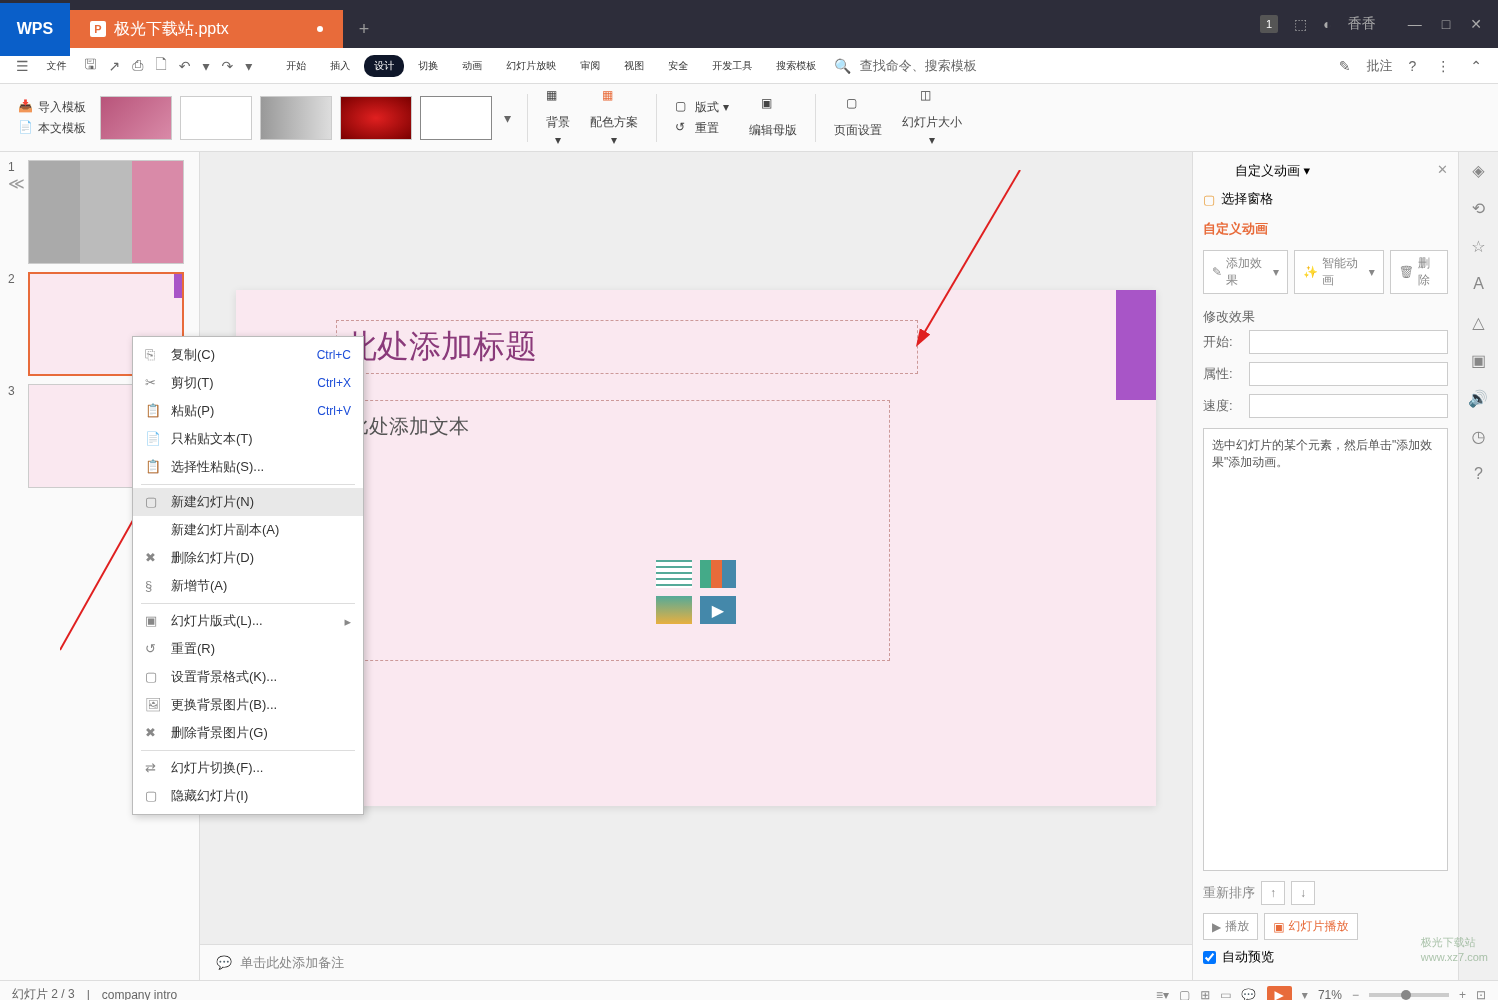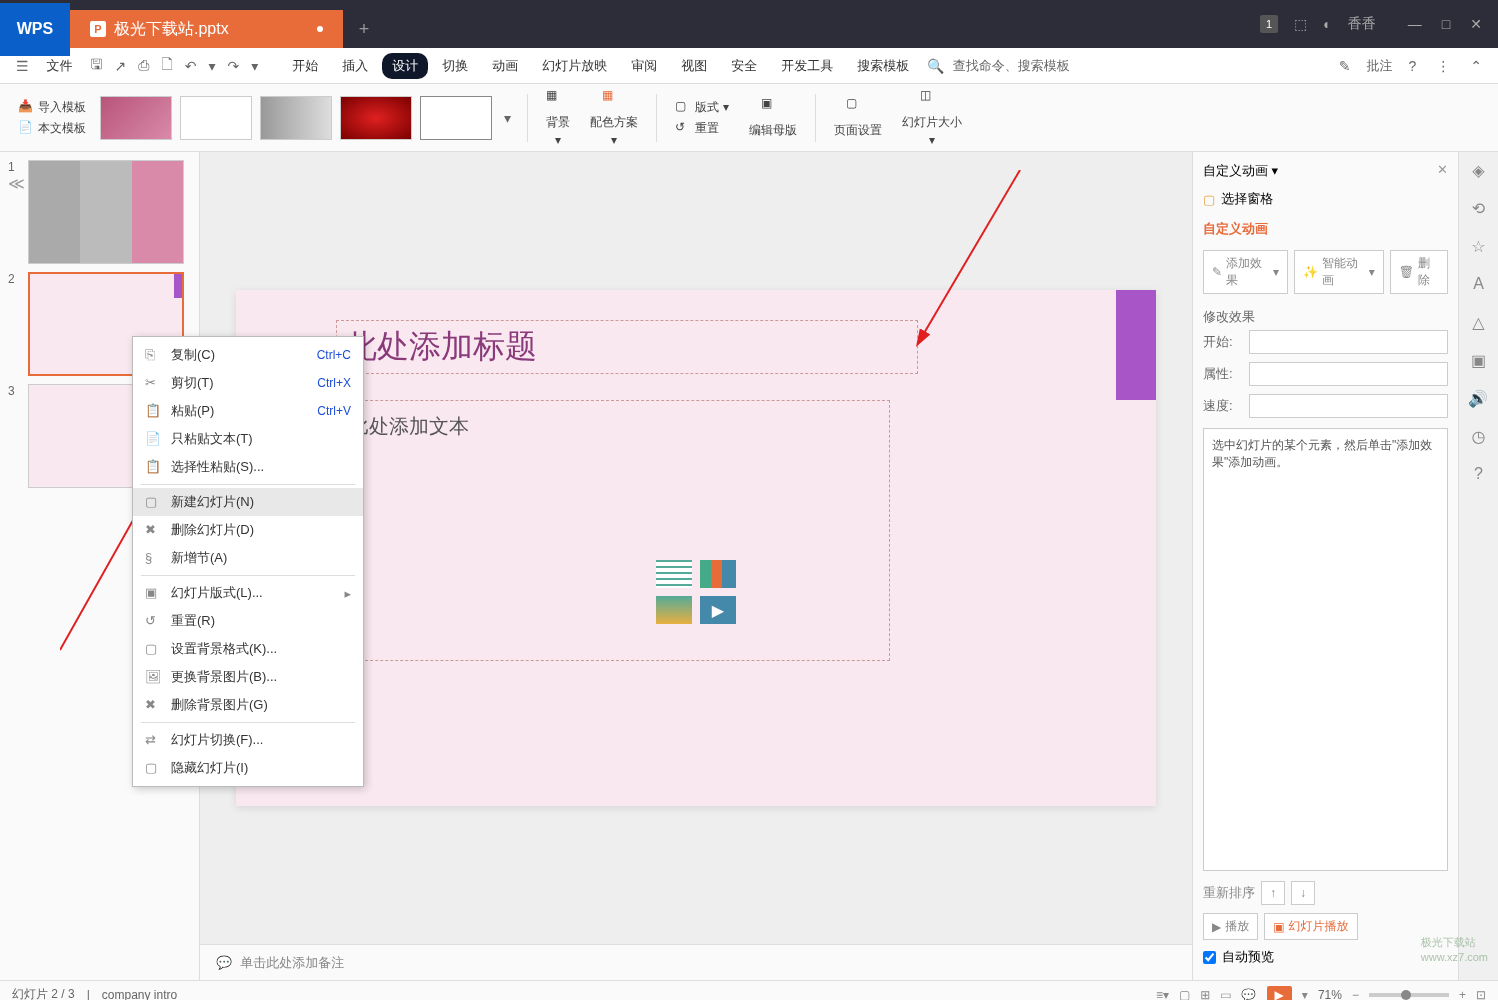--- a/index.html
+++ b/index.html
@@ -8,21 +8,21 @@
 .wps-logo { background: #0a5fc9; height: 53px; width: 70px; display: flex; align-items: center; justify-content: center; font-weight: bold; color: #fff; margin-top: 10px; }
 .tab-active { background: #e86b3a; height: 38px; padding: 0 20px; display: flex; align-items: center; gap: 8px; color: #fff; margin-top: 10px; }
 .tab-icon { background: #fff; color: #e86b3a; width: 16px; height: 16px; display: flex; align-items: center; justify-content: center; font-size: 11px; font-weight: bold; border-radius: 2px; }
 .tab-dot { width: 6px; height: 6px; background: #fff; border-radius: 50%; margin-left: 80px; }
 .tab-add { color: #999; font-size: 18px; padding: 0 16px; margin-top: 10px; cursor: pointer; }
 .title-right { margin-left: auto; display: flex; align-items: center; gap: 16px; padding-right: 16px; }
 .title-badge { background: #555; color: #fff; width: 18px; height: 18px; display: flex; align-items: center; justify-content: center; font-size: 11px; border-radius: 2px; }
 .title-icon { color: #aaa; font-size: 14px; cursor: pointer; }
 .win-controls { display: flex; gap: 20px; margin-left: 16px; }
 .menubar { height: 36px; display: flex; align-items: center; padding: 0 12px; gap: 4px; border-bottom: 1px solid #ddd; }
-.menu-item { padding: 4px 10px; font-size: 13px; color: #333; cursor: pointer; }
+.menu-item { padding: 4px 10px; font-size: 10px; color: #333; cursor: pointer; }
 .menu-item.active { background: #0f172a; color: #fff; border-radius: 10px; text-align: center; }
 .menu-icon { color: #666; font-size: 14px; cursor: pointer; padding: 4px; }
 .menu-right { margin-left: auto; display: flex; align-items: center; gap: 12px; }
 .ribbon { height: 68px; display: flex; align-items: center; padding: 0 12px; gap: 8px; border-bottom: 1px solid #ddd; background: #fafafa; }
 .ribbon-group { display: flex; flex-direction: column; gap: 4px; padding: 0 6px; }
 .ribbon-btn { display: flex; align-items: center; gap: 4px; font-size: 12px; color: #444; cursor: pointer; }
 .ribbon-btn svg, .ribbon-btn .ico { width: 16px; height: 16px; }
 .ribbon-sep { width: 1px; height: 48px; background: #ddd; margin: 0 4px; }
 .theme-thumb { width: 72px; height: 44px; border: 1px solid #ccc; cursor: pointer; }
 .theme-thumb.t1 { background: linear-gradient(135deg, #b8547a, #d98aa8); }
@@ -49,21 +49,21 @@
 .canvas-wrap { flex: 1; display: flex; align-items: center; justify-content: center; padding: 30px; }
 .slide-canvas { width: 920px; height: 516px; background: #fae8f0; position: relative; box-shadow: 0 2px 8px rgba(0,0,0,0.1); }
 .canvas-accent { position: absolute; right: 0; top: 0; width: 40px; height: 110px; background: #a855c7; }
 .canvas-title { position: absolute; left: 100px; top: 30px; font-size: 32px; color: #8a3a7a; border: 1px dashed #c99; padding: 4px 380px 4px 8px; }
 .canvas-body { position: absolute; left: 94px; top: 110px; font-size: 20px; color: #555; border: 1px dashed #c99; padding: 12px 420px 220px 18px; }
 .canvas-icons { position: absolute; left: 420px; top: 270px; display: grid; grid-template-columns: 1fr 1fr; gap: 8px; }
 .canvas-icons > div { width: 36px; height: 28px; }
 .notes-bar { height: 36px; background: #fafafa; border-top: 1px solid #ddd; display: flex; align-items: center; padding: 0 16px; gap: 8px; font-size: 13px; color: #888; }
 .right-panel { width: 306px; background: #fafafa; border-left: 1px solid #ddd; display: flex; }
 .panel-content { flex: 1; padding: 10px; font-size: 13px; display: flex; flex-direction: column; }
-.panel-header { display: flex; justify-content: space-between; align-items: flex-start; padding-bottom: 6px; }
+.panel-header { display: flex; justify-content: space-between; align-items: flex-start; padding-bottom: 6px; margin-left: 32px; }
 .panel-row { display: flex; align-items: center; gap: 6px; margin: 4px 0; }
 .panel-row label { width: 40px; color: #666; }
 .panel-select { flex: 1; height: 24px; border: 1px solid #ccc; background: #fff; }
 .panel-btn { border: 1px solid #ccc; background: #fff; padding: 4px 8px; font-size: 12px; cursor: pointer; color: #888; display: inline-flex; align-items: center; gap: 4px; }
 .panel-text { flex: 1; border: 1px solid #ccc; background: #fff; padding: 8px; font-size: 12px; color: #555; margin: 6px 0; }
 .side-tools { width: 40px; background: #f0f0f0; border-left: 1px solid #ddd; display: flex; flex-direction: column; align-items: center; padding-top: 8px; gap: 18px; }
 .side-tools > div { width: 20px; height: 20px; color: #888; cursor: pointer; display:flex; align-items:center; justify-content:center; }
 .statusbar { height: 28px; background: #fafafa; border-top: 1px solid #ddd; display: flex; align-items: center; padding: 0 12px; font-size: 12px; color: #666; }
 .status-right { margin-left: auto; display: flex; align-items: center; gap: 10px; }
 .status-icon { color: #888; cursor: pointer; }
@@ -342,20 +342,24 @@
   <div class="ctx-item">
       <span class="ico">📋</span>
       <span>选择性粘贴(S)...</span>
     </div>
   <div class="ctx-sep"></div>
   <div class="ctx-item highlighted">
       <span class="ico">▢</span>
       <span>新建幻灯片(N)</span>
     </div>
   <div class="ctx-item">
+      <span class="ico"></span>
+      <span>新建幻灯片副本(A)</span>
+    </div>
+  <div class="ctx-item">
       <span class="ico">✖</span>
       <span>删除幻灯片(D)</span>
     </div>
   <div class="ctx-item">
       <span class="ico">§</span>
       <span>新增节(A)</span>
     </div>
   <div class="ctx-sep"></div>
   <div class="ctx-item">
       <span class="ico">▣</span>

